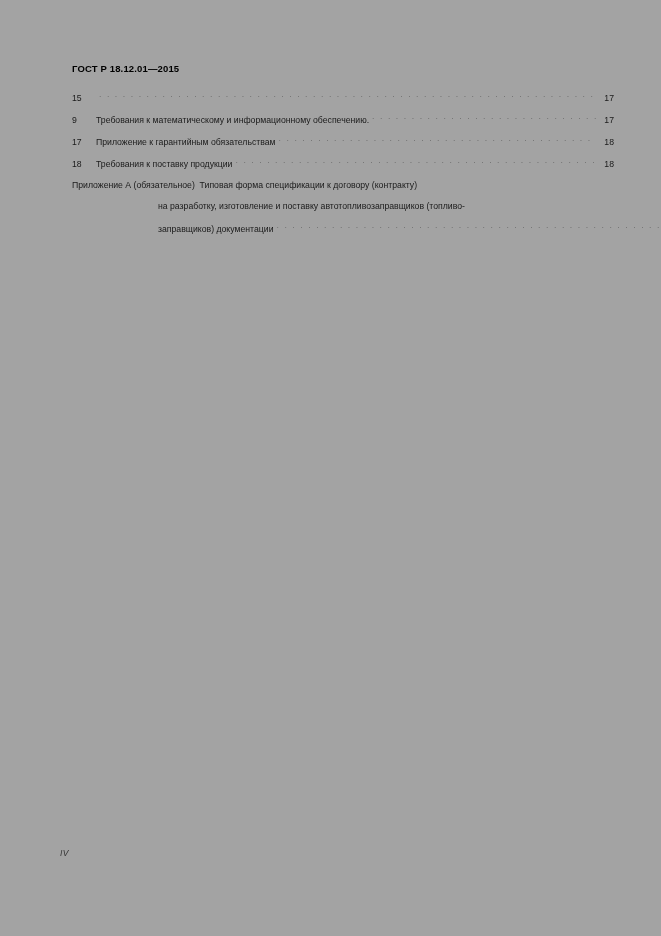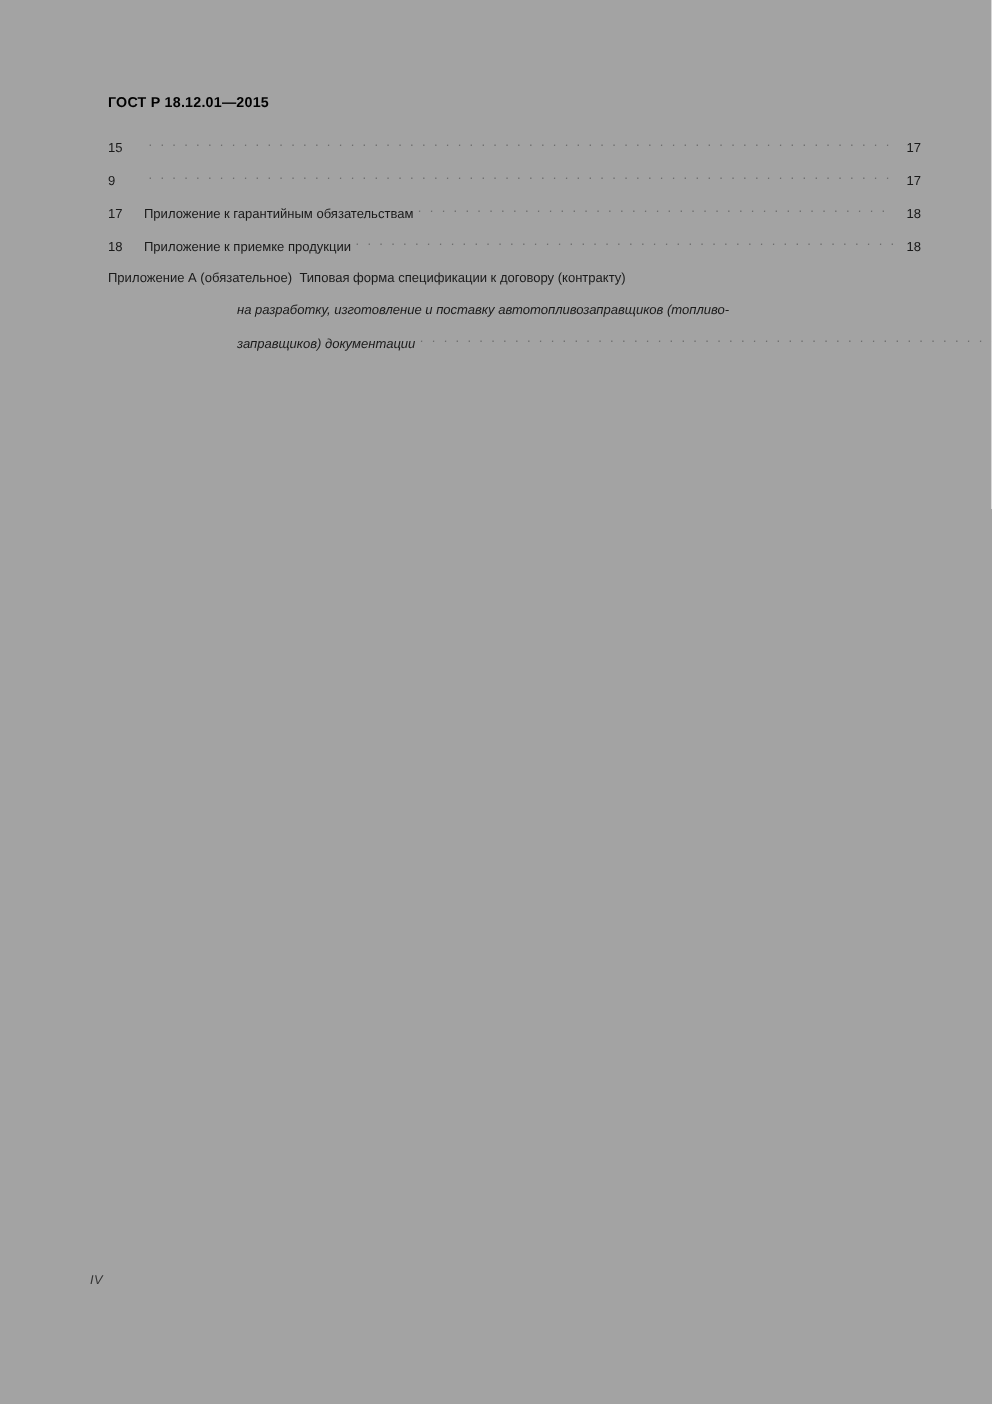--- a/index.html
+++ b/index.html
@@ -94,21 +94,20 @@
     text-align: right;
     white-space: nowrap;
   }
 
   
   .toc-line.cont {
     padding-left: 86px;
   }
   .toc-line.cont .toc-title {
     white-space: pre;
-    font-style: italic;
   }
 
   .toc-entry.appendix {
     margin-bottom: 20px;
   }
   .toc-entry.appendix .toc-line {
     margin-bottom: 9.8px;
   }
   .toc-entry.appendix .toc-line:last-child {
     margin-bottom: 0;
@@ -138,38 +137,39 @@
       <div class="toc-line">
         <span class="toc-num">15</span>
         <span class="toc-dots"></span>
         <span class="toc-page">17</span>
       </div>
     </div>
 
     <div class="toc-entry">
       <div class="toc-line">
         <span class="toc-num">9</span>
+        <span class="toc-title">Требования к математическому и информационному обеспечению.</span>
         <span class="toc-dots"></span>
         <span class="toc-page">17</span>
       </div>
     </div>
 
     <div class="toc-entry">
       <div class="toc-line">
         <span class="toc-num">17</span>
         <span class="toc-title">Приложение к гарантийным обязательствам</span>
         <span class="toc-dots"></span>
         <span class="toc-page">18</span>
       </div>
     </div>
 
     <div class="toc-entry">
       <div class="toc-line">
         <span class="toc-num">18</span>
-        <span class="toc-title">Приложение к приемке продукции</span>
+        <span class="toc-title">Требования к поставку продукции</span>
         <span class="toc-dots"></span>
         <span class="toc-page">18</span>
       </div>
     </div>
 
     <div class="toc-entry named appendix">
       <div class="toc-line plain">
         <span class="toc-title">Приложение А (обязательное)  Типовая форма спецификации к договору (контракту)</span>
 
       </div>

